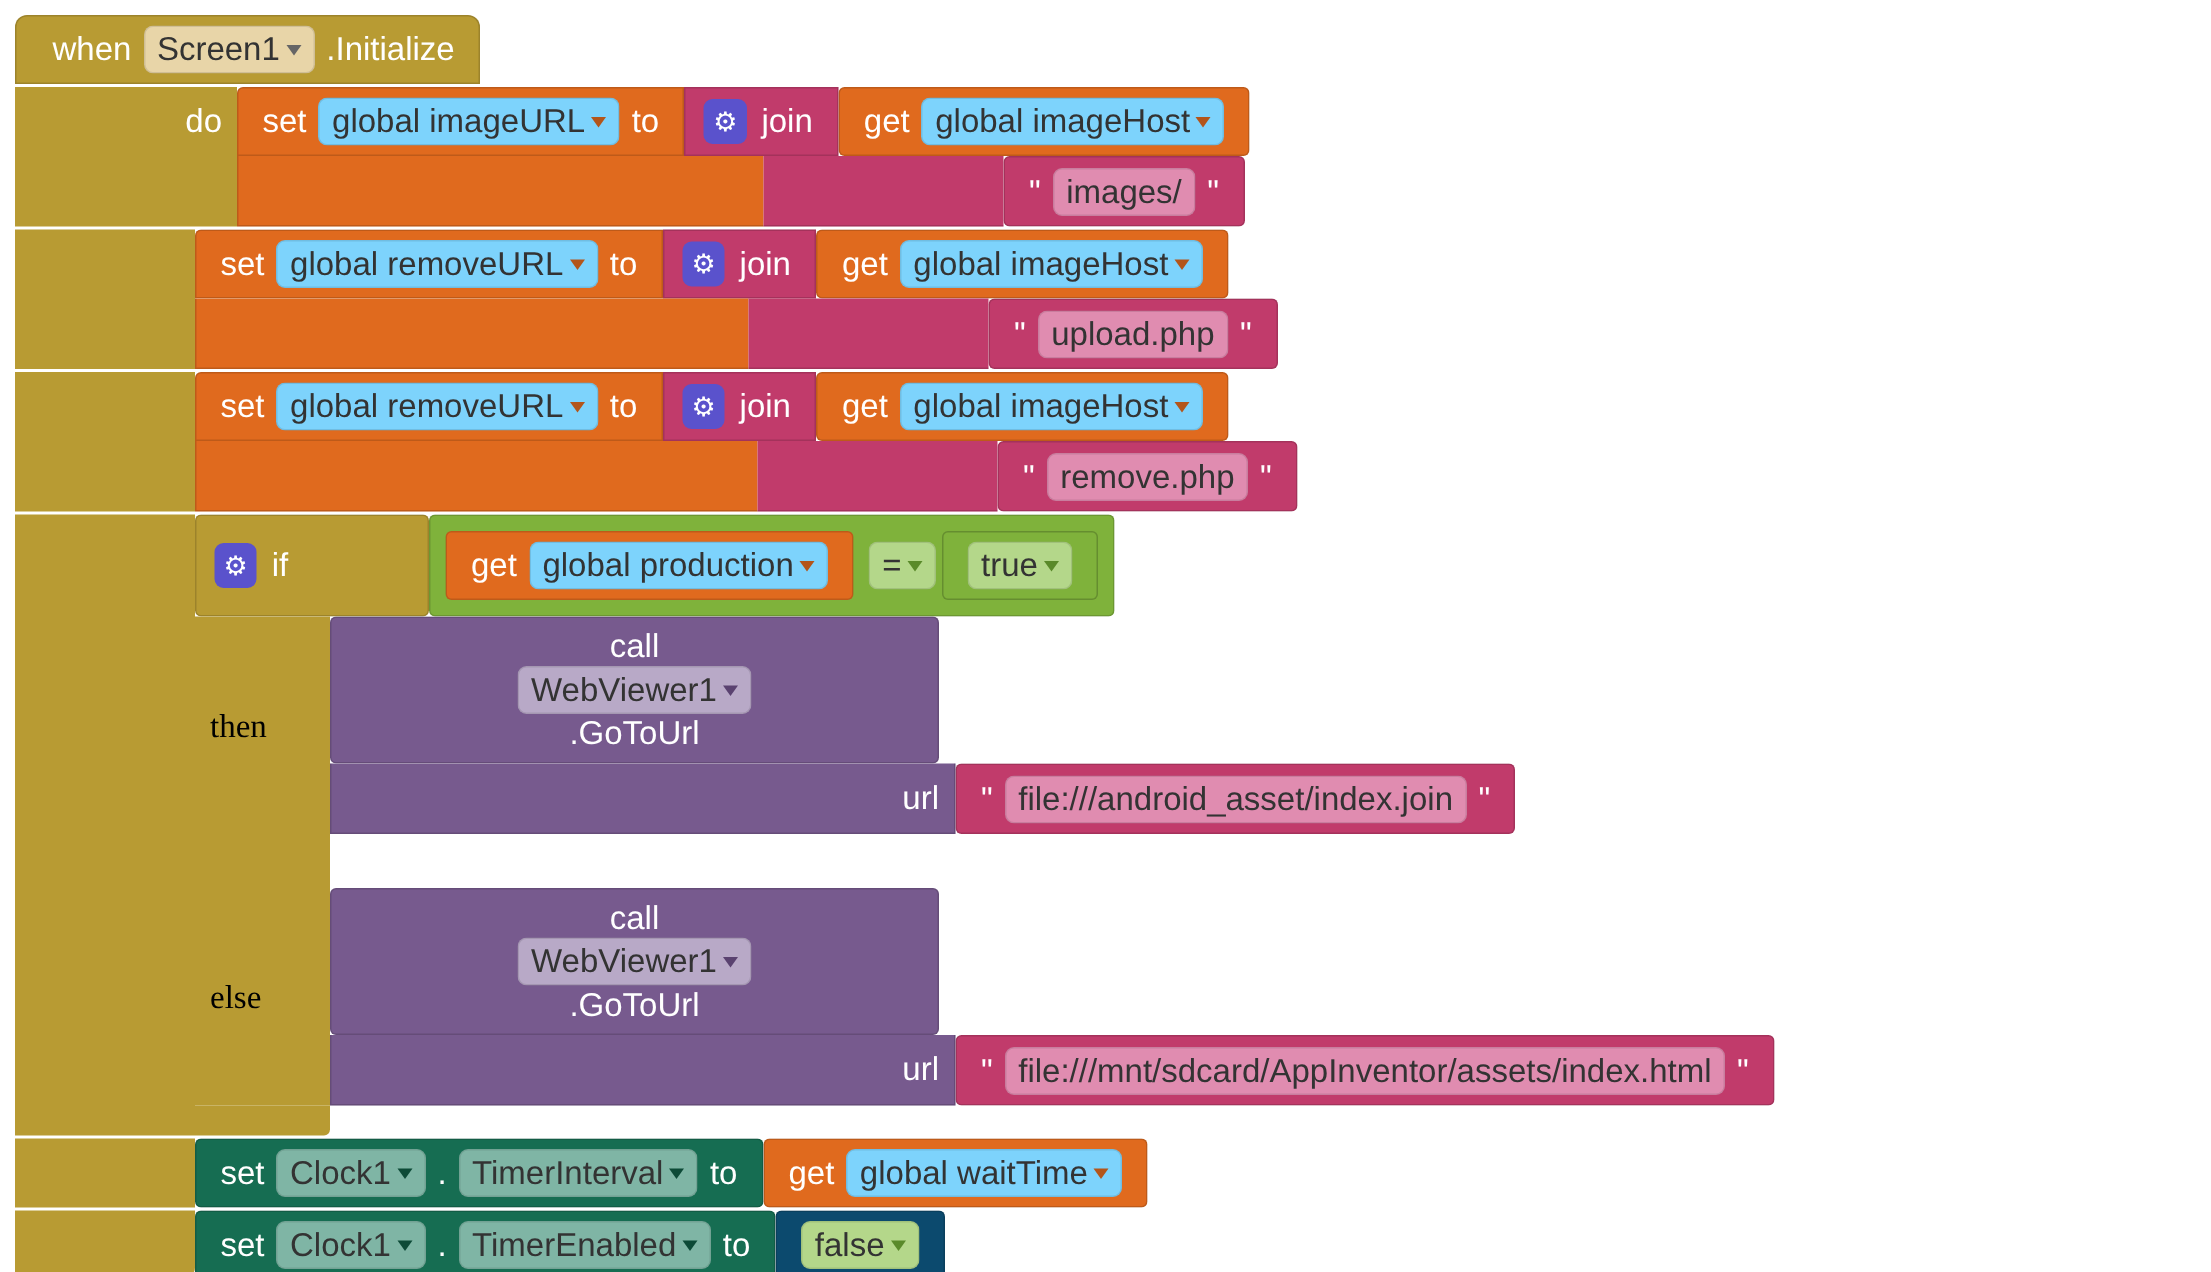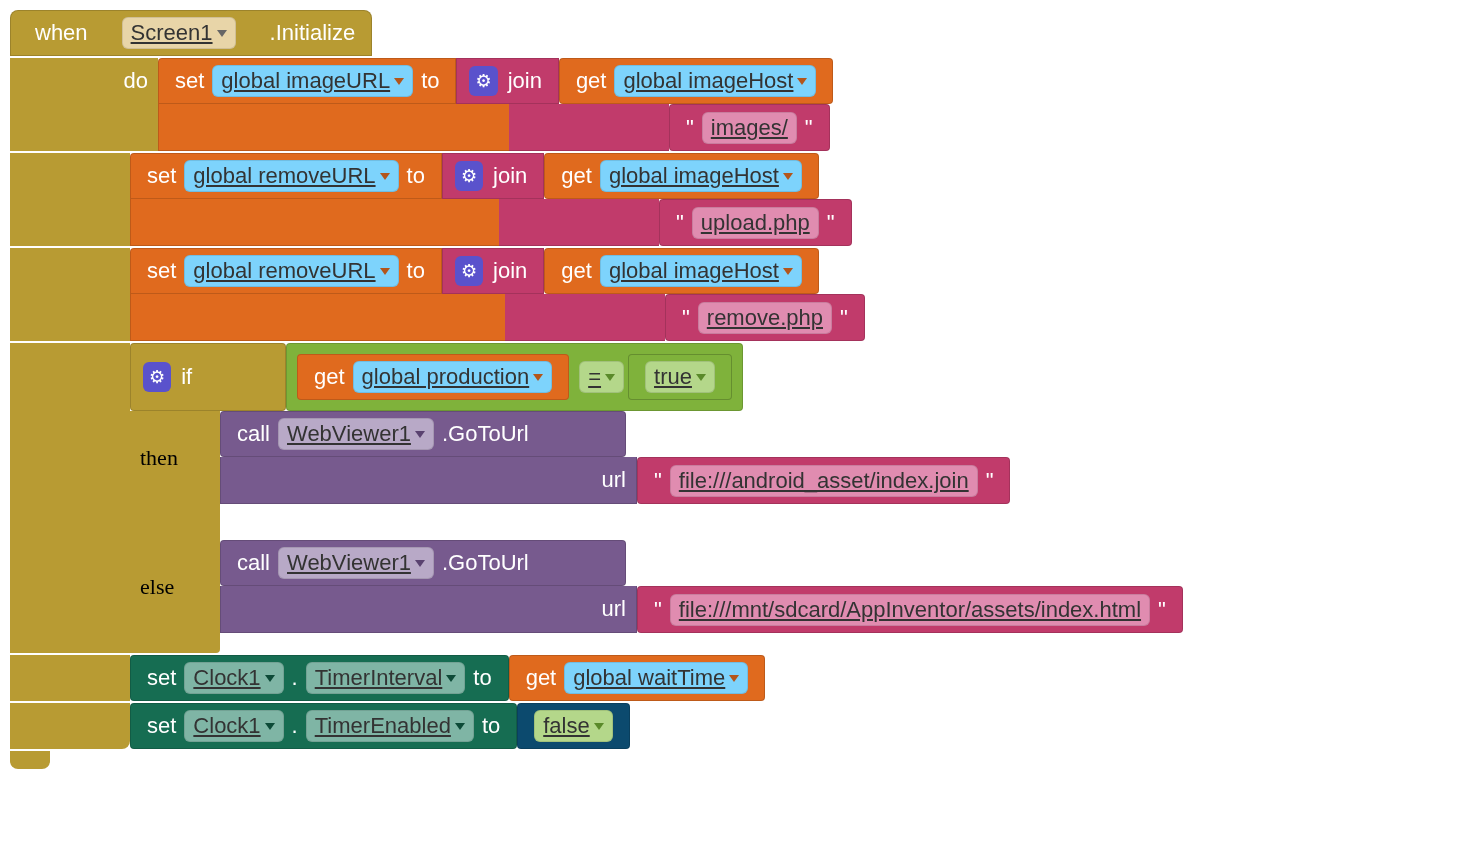--- a/index.html
+++ b/index.html
@@ -17,32 +17,31 @@
   color: white;
   white-space: nowrap;
   border: 1px solid rgba(0,0,0,0.15);
 }
 .mustard { background: #b89b33; }
 .orange { background: #e06a1e; }
 .magenta { background: #c13b6b; }
 .green-logic { background: #7fb23b; }
 .green-dark { background: #166d52; }
 .green-light { background: #0c4a6e; }
-.purple { background: #775a8e; }
+.purple { background: #775a8e; flex-direction: column; }
 .indigo-gear { background: #5a52cc; border-radius: 6px; padding: 4px 6px; display: inline-flex; align-items: center; justify-content: center; }
 .dd {
   background: #e8d5a8;
   color: #333;
   padding: 2px 8px;
   border-radius: 6px;
   margin: 0 4px;
   display: inline-flex;
   align-items: center;
   border: 1px solid rgba(0,0,0,0.1);
-  text-decoration: underline;
 }
 .dd-orange { background: #7dd3fc; }
 .dd-green { background: #b4d78a; }
 .dd-purple { background: #b8a9c7; }
 .dd-teal { background: #7fb5a5; }
 .dd-magenta { background: #e08cb0; }
 .arr {
   width: 0;
   height: 0;
   border-left: 5px solid transparent;
@@ -85,21 +84,21 @@
   border-left: 1px solid rgba(0,0,0,0.15);
   border-bottom: 1px solid rgba(0,0,0,0.15);
 }
 </style>
 </head>
 <body>
 
 <div class="container">
 
   <div class="row">
-    <div class="block mustard" style="border-radius: 8px 8px 0 0; padding-left:20px;gap:26px;">
+    <div class="block mustard" style="border-radius: 8px 8px 0 0; padding-left:20px;">
       <span class="txt">when</span>
       <span class="dd">
         <span>Screen1</span>
         <span class="arr"></span>
       </span>
       <span class="txt">.Initialize</span>
     </div>
   </div>
 
   <div class="row">

